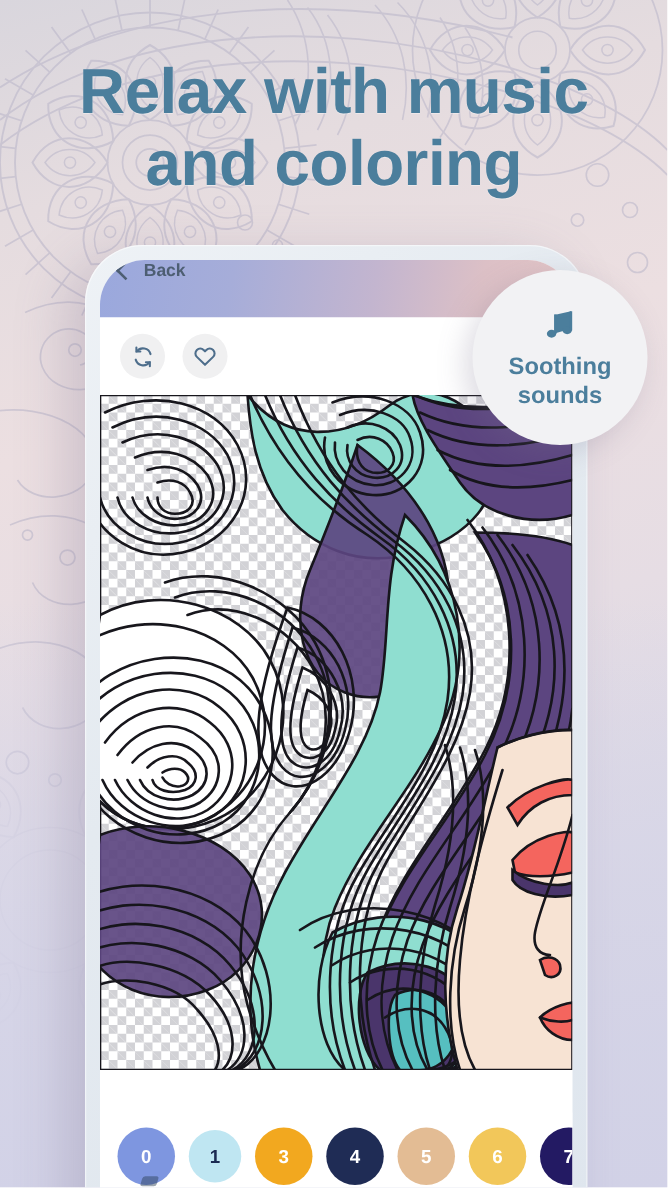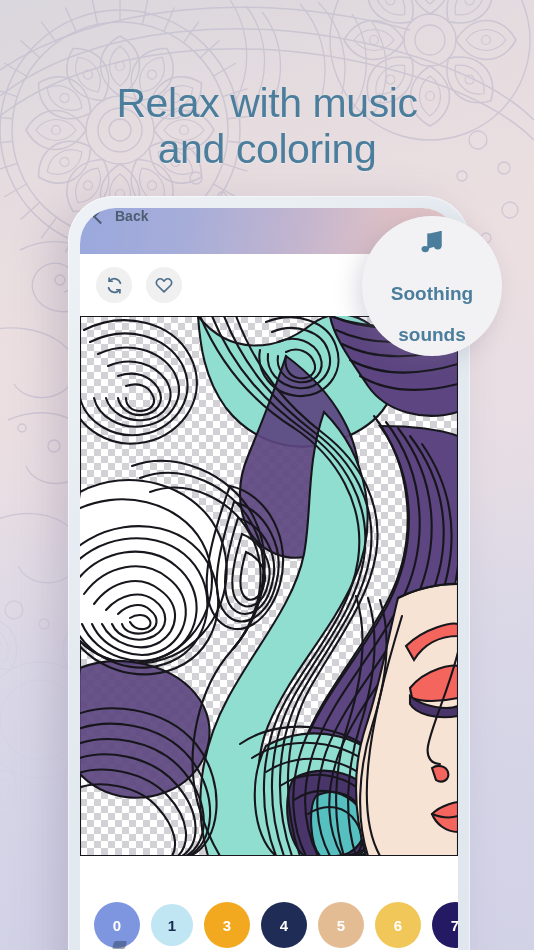--- a/index.html
+++ b/index.html
@@ -27,26 +27,25 @@
     position: absolute; left: 0; right: 0; bottom: 0; height: 470px;
     background: linear-gradient(180deg, rgba(216,214,230,0) 0%, rgba(214,213,231,.72) 45%, rgba(210,210,231,.96) 100%);
     pointer-events: none;
   }
 
   
   .headline {
     position: absolute; top: 44px; left: 0; right: 0;
     text-align: center;
     color: #4b7e9c;
-    font-size: 41px;
+    font-size: 51px;
     line-height: 1.13;
-    font-weight: normal;
+    font-weight: bold;
     letter-spacing: -.4px;
     text-shadow: 0 1px 0 rgba(255,255,255,.35);
-    margin-top: 36px;
   }
   .headline .l2 { display: block; }
 
   
   .phone {
     position: absolute;
     left: 68px; top: 196px;
     width: 402px; height: 790px;
     background: linear-gradient(135deg, #eef2f6 0%, #e4eaf0 40%, #dfe6ee 100%);
     border-radius: 46px 46px 0 0;
@@ -143,28 +142,28 @@
     bottom: -1px; left: 50%;
     width: 13px; height: 8px;
     background: rgba(40,60,80,.45);
     transform: translateX(-30%) skewX(-16deg);
     border-radius: 2px;
   }
 
   
   .badge {
     position: absolute;
-    left: 362px; top: 216px;
+    left: 378px; top: 216px;
     width: 140px; height: 140px;
     border-radius: 50%;
     background: #f2f2f4;
     box-shadow: -6px 6px 22px rgba(120,110,140,.25);
     display: flex; flex-direction: column;
     align-items: center; justify-content: center;
-    gap: 20px;
+    gap: 2px;
   }
   .badge .note { margin-bottom: 6px; }
   .badge-text {
     color: #4b7e9c;
     font-size: 19px; font-weight: bold;
     line-height: 1.13; text-align: center;
   }
 </style>
 </head>
 <body>

